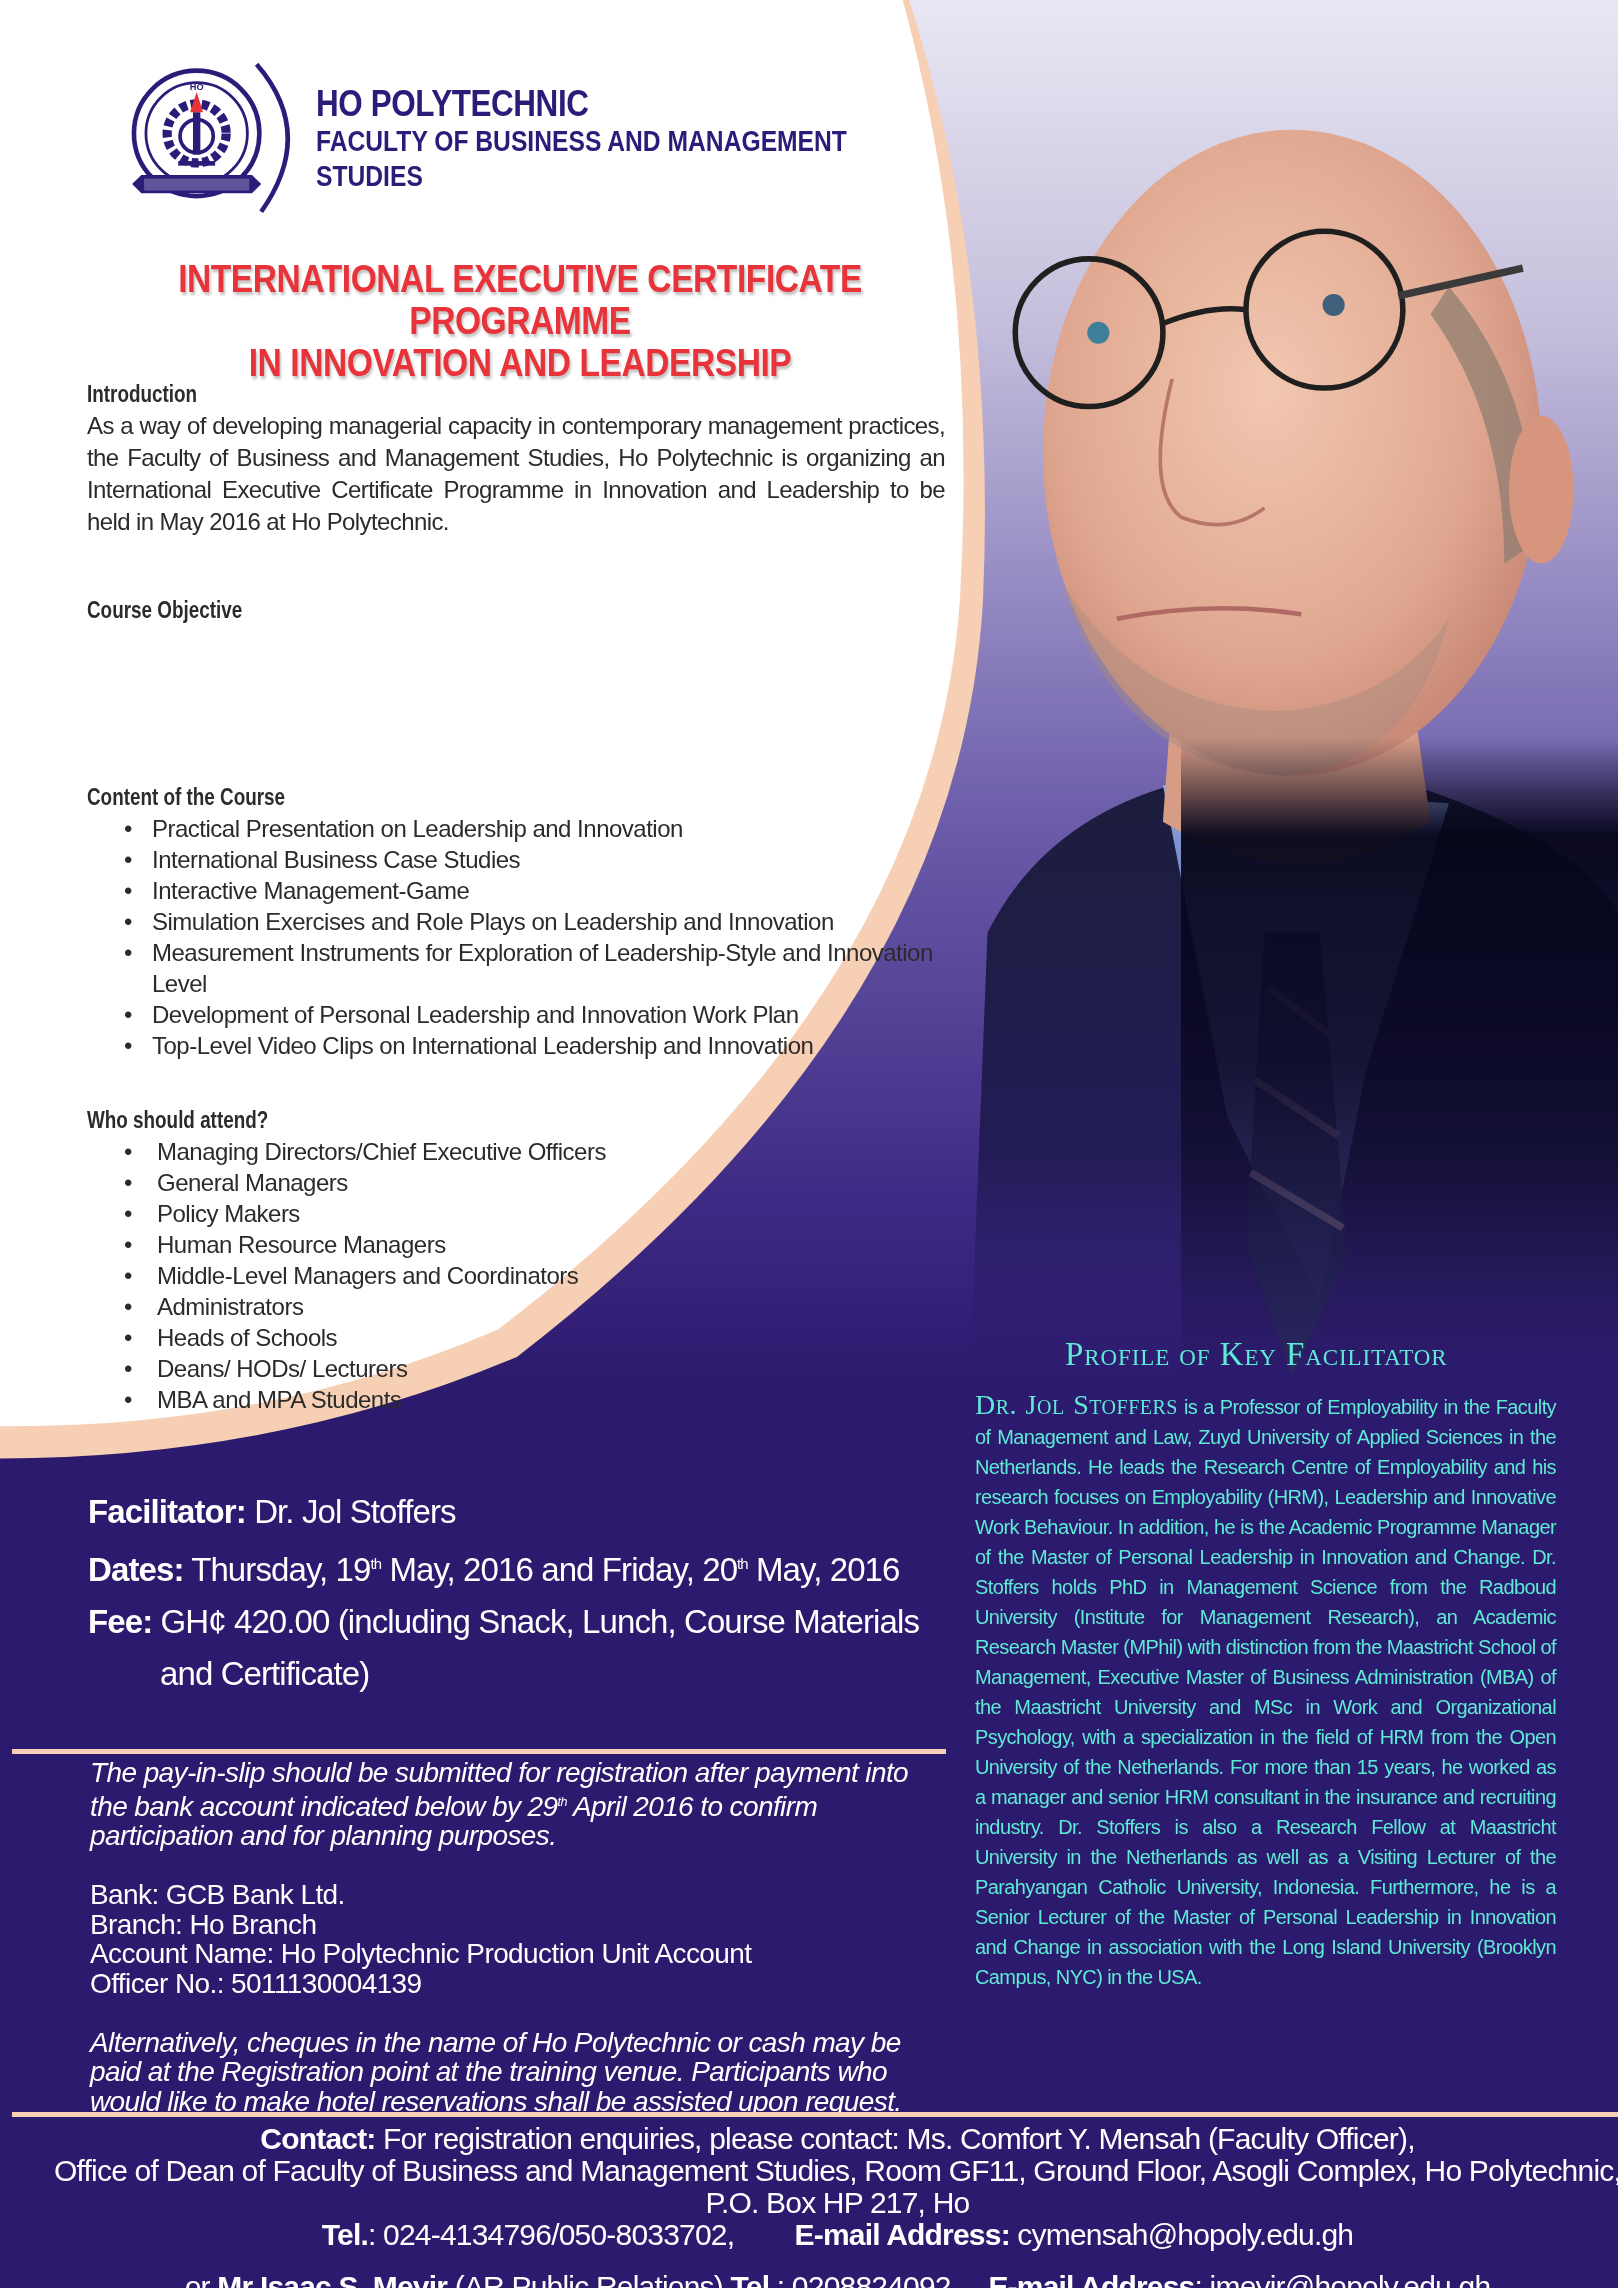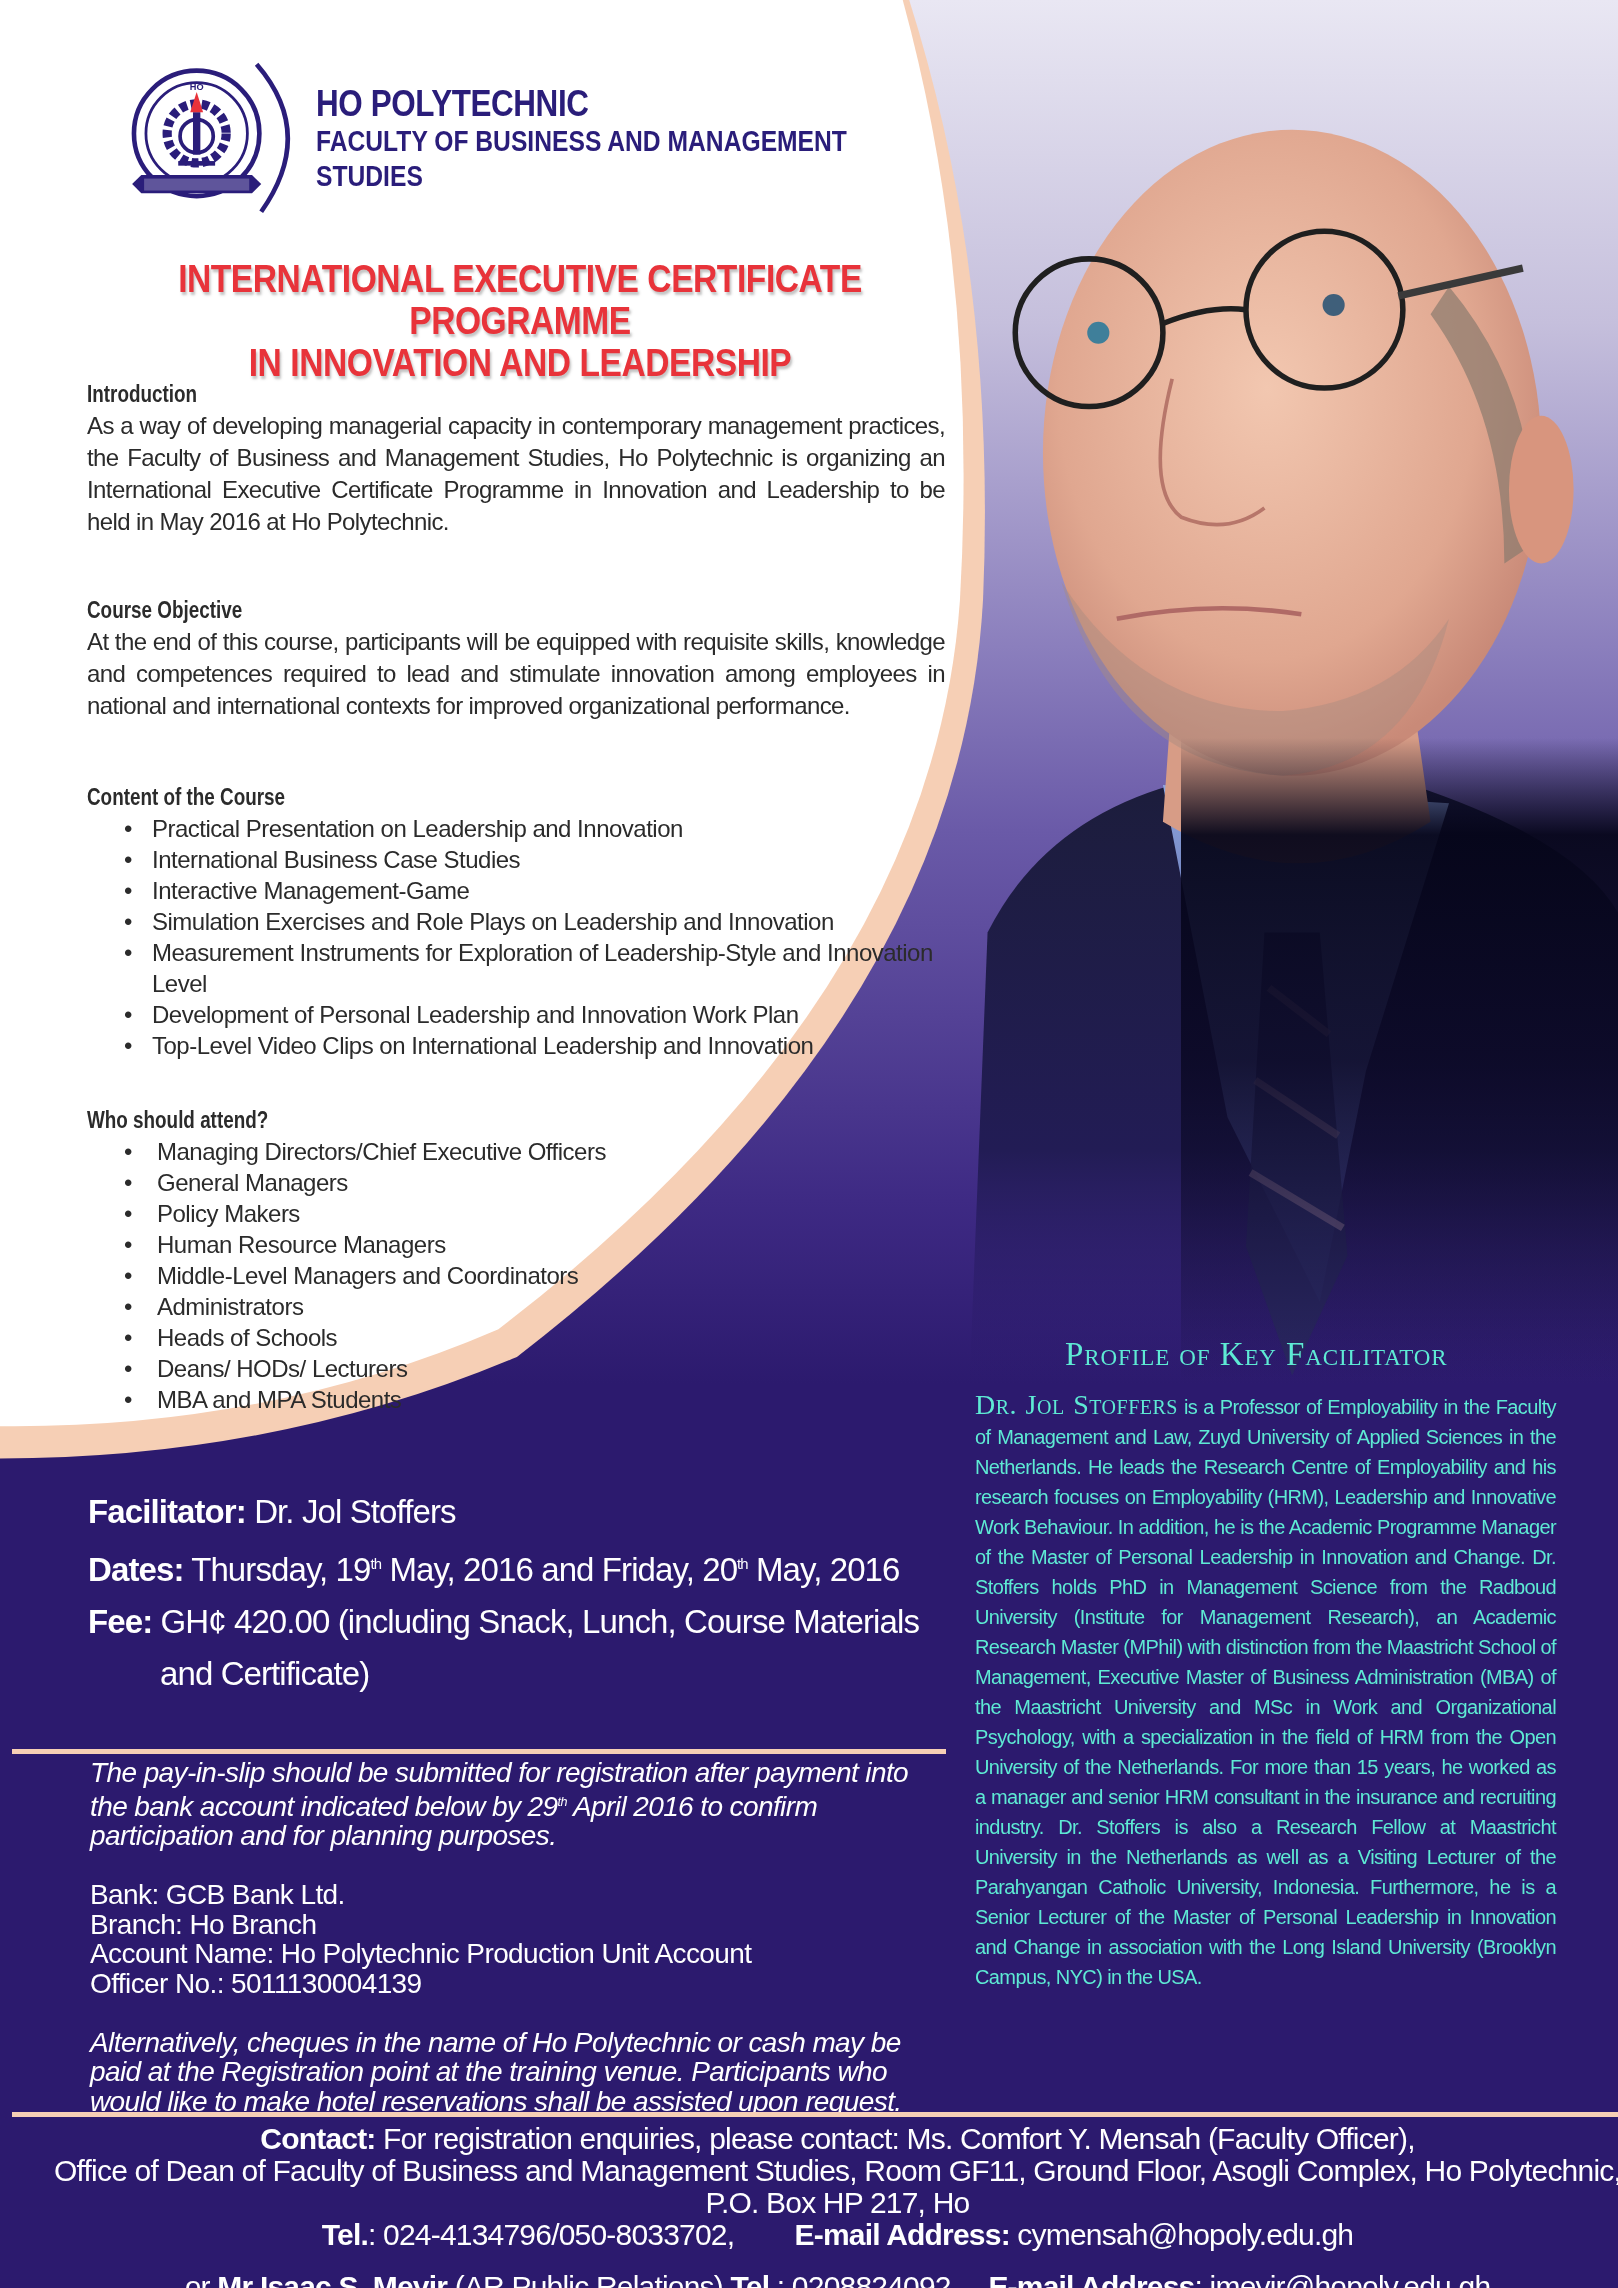--- a/index.html
+++ b/index.html
@@ -158,21 +158,20 @@
     <div>IN INNOVATION AND LEADERSHIP</div>
   </div>
 
   <div class="section" style="top:380px;">
     <div class="section-head">Introduction</div>
     <div class="section-body">As a way of developing managerial capacity in contemporary management practices, the Faculty of Business and Management Studies, Ho Polytechnic is organizing an International Executive Certificate Programme in Innovation and Leadership to be held in May 2016 at Ho Polytechnic.</div>
   </div>
 
   <div class="section" style="top:596px;">
     <div class="section-head">Course Objective</div>
-    <div class="section-body">At the end of this course, participants will be equipped with requisite skills, knowledge and competences required to lead and stimulate innovation among employees in national and international contexts for improved organizational performance.</div>
   </div>
 
   <div class="section" style="top:783px; width:877px;">
     <div class="section-head">Content of the Course</div>
     <ul class="bullets">
       <li><span class="bullet">•</span><span>Practical Presentation on Leadership and Innovation</span></li>
       <li><span class="bullet">•</span><span>International Business Case Studies</span></li>
       <li><span class="bullet">•</span><span>Interactive  Management-Game</span></li>
       <li style="width:784px;"><span class="bullet">•</span><span>Simulation Exercises and Role Plays on Leadership and Innovation</span></li>
       <li><span class="bullet">•</span><span>Measurement Instruments for Exploration of Leadership-Style and Innovation Level</span></li>

